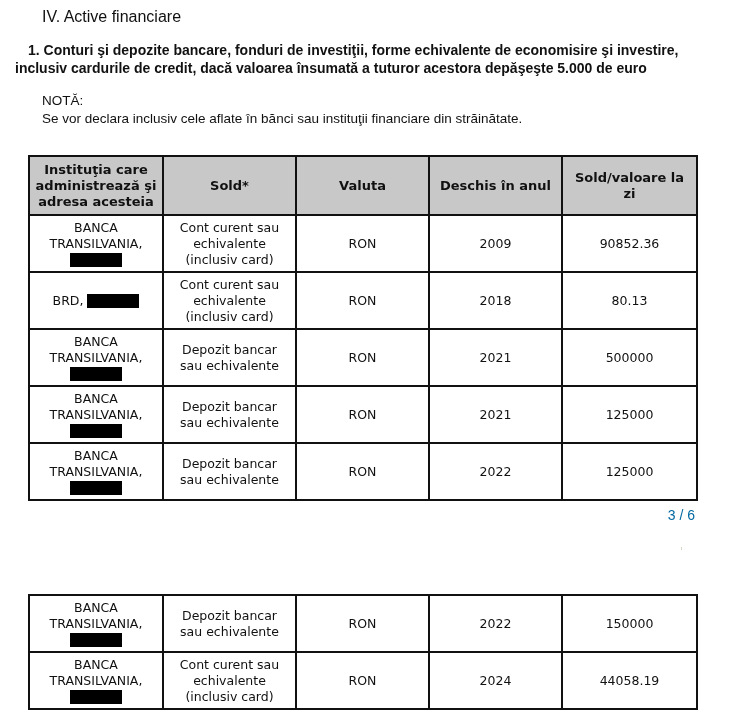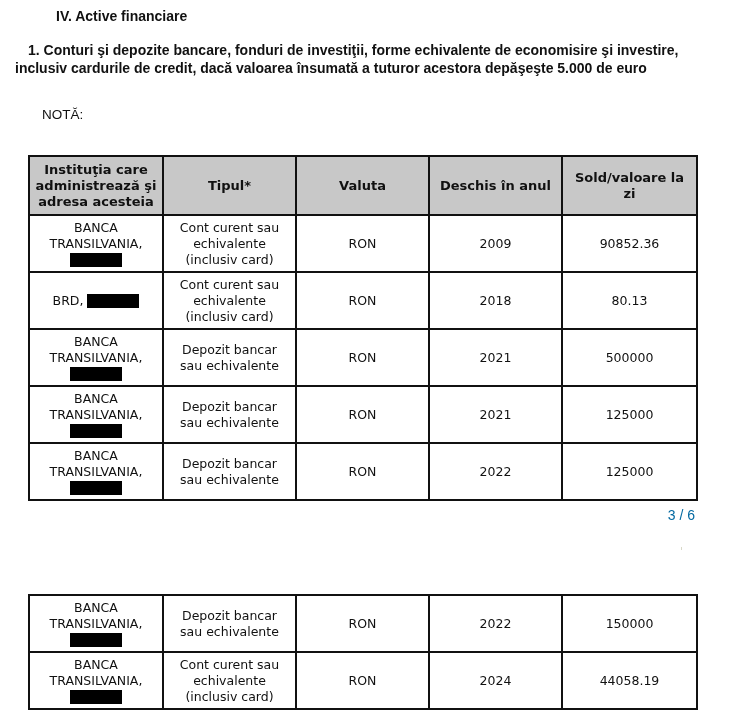--- a/index.html
+++ b/index.html
@@ -2,30 +2,30 @@
 <html><head>
   <meta charset="utf-8">
   <style>
     * { box-sizing: border-box; margin: 0; padding: 0; }
     html, body {
       width: 740px; height: 724px; background: #ffffff; overflow: hidden;
       font-family: "DejaVu Sans", sans-serif; color: #111;
     }
     .page { position: relative; width: 740px; height: 724px; }
     .section-title {
-      position: absolute; left: 56px; top: 8px;
-      font-family: "Liberation Sans", sans-serif; font-weight: bold; font-size: 14px;
+      position: absolute; left: 42px; top: 8px;
+      font-family: "Liberation Sans", sans-serif; font-weight: normal; font-size: 16px;
     }
     .subsection {
       position: absolute; left: 15px; top: 41px; width: 700px;
       font-family: "Liberation Sans", sans-serif; font-weight: bold; font-size: 14px; line-height: 18px;
       text-indent: 13px;
     }
     .note-label {
-      position: absolute; left: 42px; top: 107px;
+      position: absolute; left: 42px; top: 93px;
       font-family: "Liberation Sans", sans-serif; font-size: 13.5px;
     }
     .note-text {
       position: absolute; left: 42px; top: 111px;
       font-family: "Liberation Sans", sans-serif; font-size: 13.5px;
     }
     table.assets {
       position: absolute; left: 28px;
       border-collapse: collapse; table-layout: fixed;
       width: 668px;
@@ -65,33 +65,34 @@
       position: absolute; left: 681px; top: 547px; width: 1px; height: 3px; background: #d8d8c8;
     }
   </style>
 </head>
 <body>
 
 <div class="page">
   <div class="section-title">IV. Active financiare</div>
   <div class="subsection">1. Conturi şi depozite bancare, fonduri de investiţii, forme echivalente de economisire şi investire, inclusiv cardurile de credit, dacă valoarea însumată a tuturor acestora depăşeşte 5.000 de euro</div>
   <div class="note-label">NOTĂ:</div>
+  <div class="note-text">Se vor declara inclusiv cele aflate în bănci sau instituţii financiare din străinătate.</div>
 
   <table class="assets" id="table-1">
     <colgroup>
         <col class="c1">
         <col class="c2">
         <col class="c3">
         <col class="c4">
         <col class="c5">
       </colgroup>
     <thead>
       <tr>
         <th>Instituţia care administrează şi adresa acesteia</th>
-        <th>Tipul*</th>
+        <th>Sold*</th>
         <th>Valuta</th>
         <th>Deschis în anul</th>
         <th>Sold/valoare la zi</th>
       </tr>
     </thead>
     <tbody id="tbody-1">
         <tr>
           <td><span>BANCA</span><br><span>TRANSILVANIA,</span><br><span class="redacted"></span></td>
           <td>Cont curent sau echivalente (inclusiv card)</td>
           <td>RON</td>

